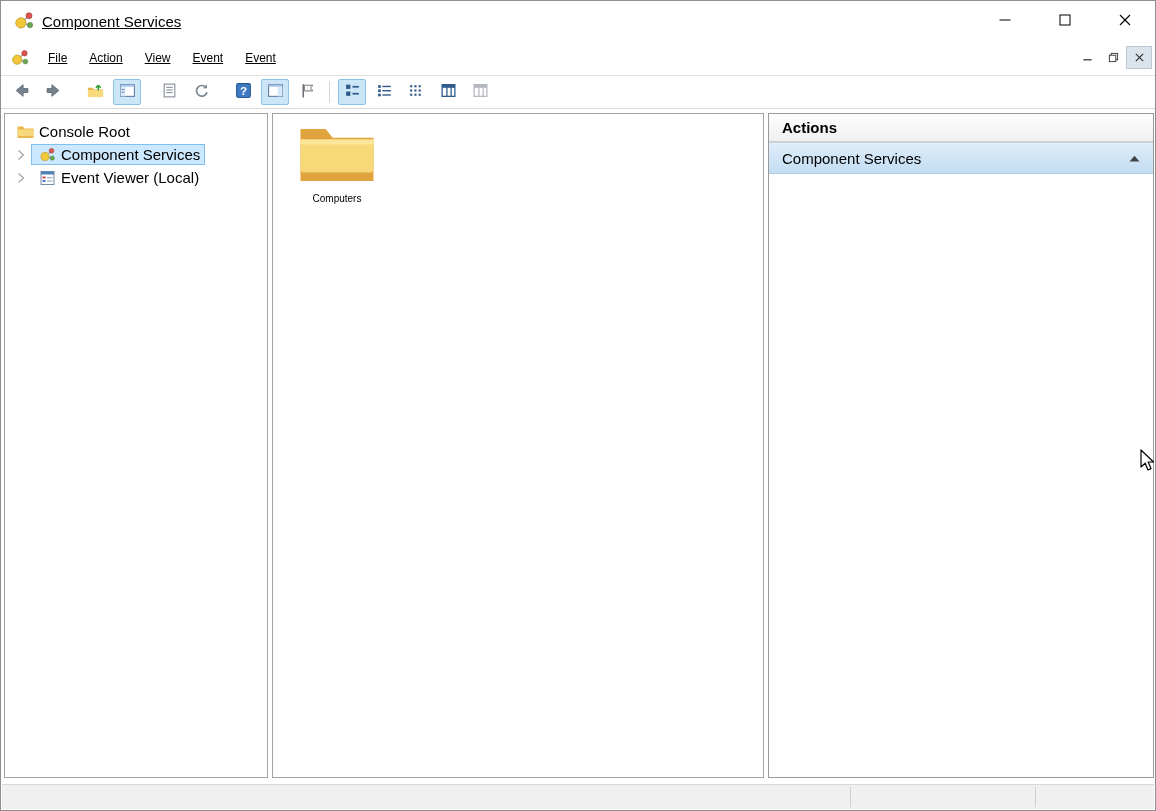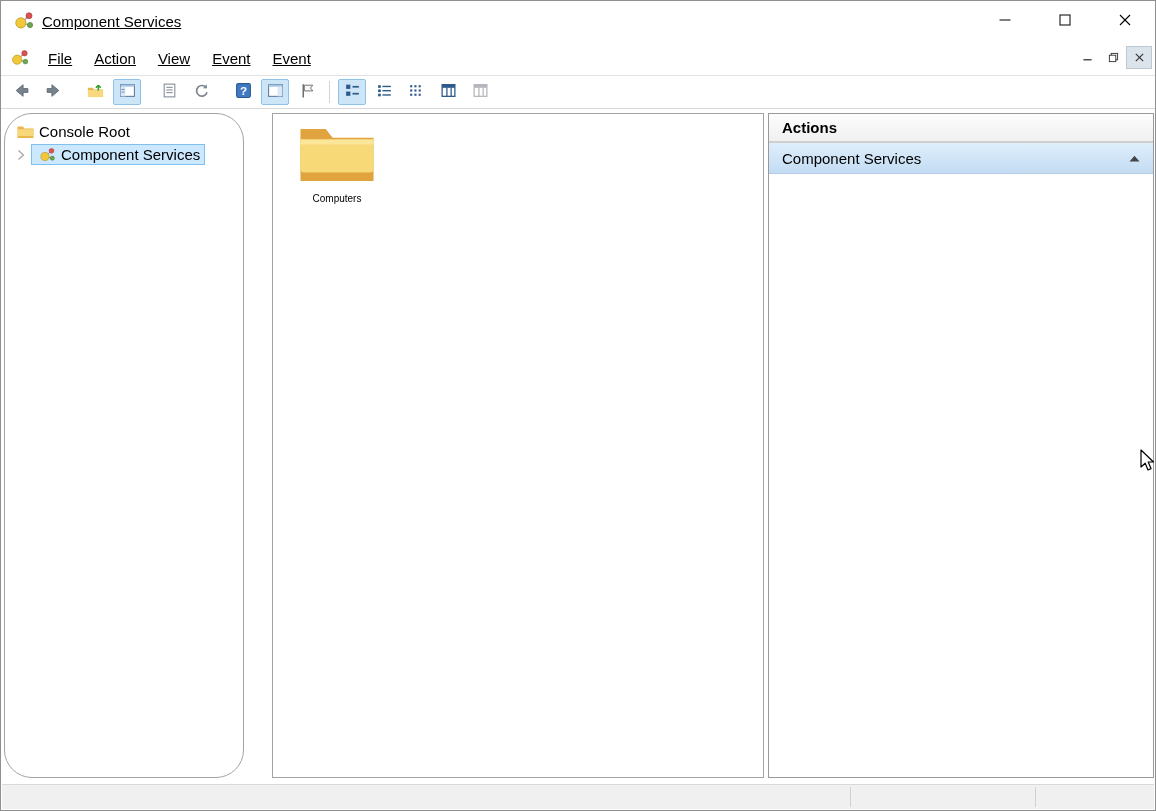--- a/index.html
+++ b/index.html
@@ -17,38 +17,38 @@
   .app-icon svg { width:100%; height:100%; display:block; }
   .title-text { margin-left:8px; font-size:15px; }
   .win-controls { margin-left:auto; display:flex; height:100%; }
   .win-btn { width:60px; height:40px; display:flex; align-items:center; justify-content:center; }
   .win-btn svg { width:12px; height:12px; }
 
   
   .menubar { height:35px; display:flex; align-items:center; border-bottom:1px solid #e2e2e2; position:relative; }
   .app-icon-sm { width:18px; height:18px; margin-left:10px; margin-right:8px; }
   .app-icon-sm svg { width:100%; height:100%; display:block; }
-  .menu-item { font-size:15px; padding:7px 11px; cursor:default; }
+  .menu-item { font-size:12px; padding:7px 11px; cursor:default; }
   .mdi-controls { position:absolute; right:3px; top:5px; display:flex; }
   .mdi-btn { width:26px; height:23px; display:flex; align-items:center; justify-content:center; border:1px solid transparent; }
   .mdi-btn.close { background:#dbe3eb; border-color:#bdc8d2; }
   .mdi-btn svg { width:11px; height:11px; }
 
   
   .toolbar { height:33px; display:flex; align-items:center; border-bottom:1px solid #d9d9d9; padding-left:6px; }
   .tb-btn { width:28px; height:26px; display:flex; align-items:center; justify-content:center; margin-right:4px; border:1px solid transparent; border-radius:2px; }
   .tb-btn.pressed { background:#cde6f7; border-color:#8fc2e9; }
   .tb-btn svg { width:17px; height:17px; }
   .tb-gap { width:10px; }
   .tb-sep { width:1px; height:22px; background:#d4d4d4; margin:0 8px 0 4px; }
 
   
   .main { position:absolute; top:109px; left:0; right:0; bottom:32px; }
   .pane { position:absolute; top:3px; bottom:0; background:#fff; border:1px solid #a3a3a3; }
-  .pane-left   { left:3px;   width:240px;border-radius:28px; }
+  .pane-left   { left:3px;   width:264px; }
   .pane-center { left:271px; width:492px; }
   .pane-right  { left:767px; width:386px; border-color:#9a9a9a; }
 
   
   .tree { padding-top:6px; font-size:15px; }
   .tree-row { height:23px; display:flex; align-items:center; cursor:default; }
   .tree-root { padding-left:12px; }
   .tree-child { padding-left:12px; }
   .chevron { width:15px; height:14px; display:flex; align-items:center; }
   .chevron svg { width:8px; height:12px; }
@@ -297,20 +297,40 @@
                 <line x1="5.5" y1="9.5" x2="12.8" y2="11.2" stroke="#999" stroke-width="1"></line>
                 <circle cx="5.5" cy="9.5" r="4.1" fill="#f2c73a" stroke="#b8941f" stroke-width="0.6"></circle>
                 <circle cx="12" cy="3.8" r="2.4" fill="#d9534f" stroke="#a23532" stroke-width="0.5"></circle>
                 <circle cx="12.8" cy="11.2" r="2.1" fill="#6aa84f" stroke="#4a7a35" stroke-width="0.5"></circle>
               </svg>
             </span>
             <span class="label">Component Services</span>
           </span>
         </div>
 
+        <div class="tree-row tree-child">
+          <span class="chevron">
+            <svg viewBox="0 0 8 12">
+                <path d="M1.5 1.5 L6.5 6 L1.5 10.5" fill="none" stroke="#a9a9a9" stroke-width="1.3"></path>
+              </svg>
+          </span>
+          <span class="row-content">
+            <span class="tree-icon">
+              <svg viewBox="0 0 16 16">
+                <rect x="1.5" y="1.5" width="13" height="13" fill="#fff" stroke="#7a8aa0"></rect>
+                <rect x="1.5" y="1.5" width="13" height="3" fill="#4f81bd"></rect>
+                <rect x="3" y="6.5" width="3" height="2" fill="#d04a4a"></rect>
+                <rect x="3" y="10" width="3" height="2" fill="#4a7ad0"></rect>
+                <rect x="7.5" y="7" width="5.5" height="1.2" fill="#9db3c8"></rect>
+                <rect x="7.5" y="10.5" width="5.5" height="1.2" fill="#9db3c8"></rect>
+              </svg>
+            </span>
+            <span class="label">Event Viewer (Local)</span>
+          </span>
+        </div>
 
       </div>
     </div>
 
     <div class="pane pane-center">
       <div class="list-item">
         <span class="big-icon">
           <svg viewBox="0 0 46 38">
             <path fill="#e0a33e" d="M2 4 h14.5 l4 5 h23.5 v25 h-42z"></path>
             <path fill="#f7d978" d="M2 10 h42 v17 a2 2 0 0 1 -2 2 h-38 a2 2 0 0 1 -2 -2 z"></path>

